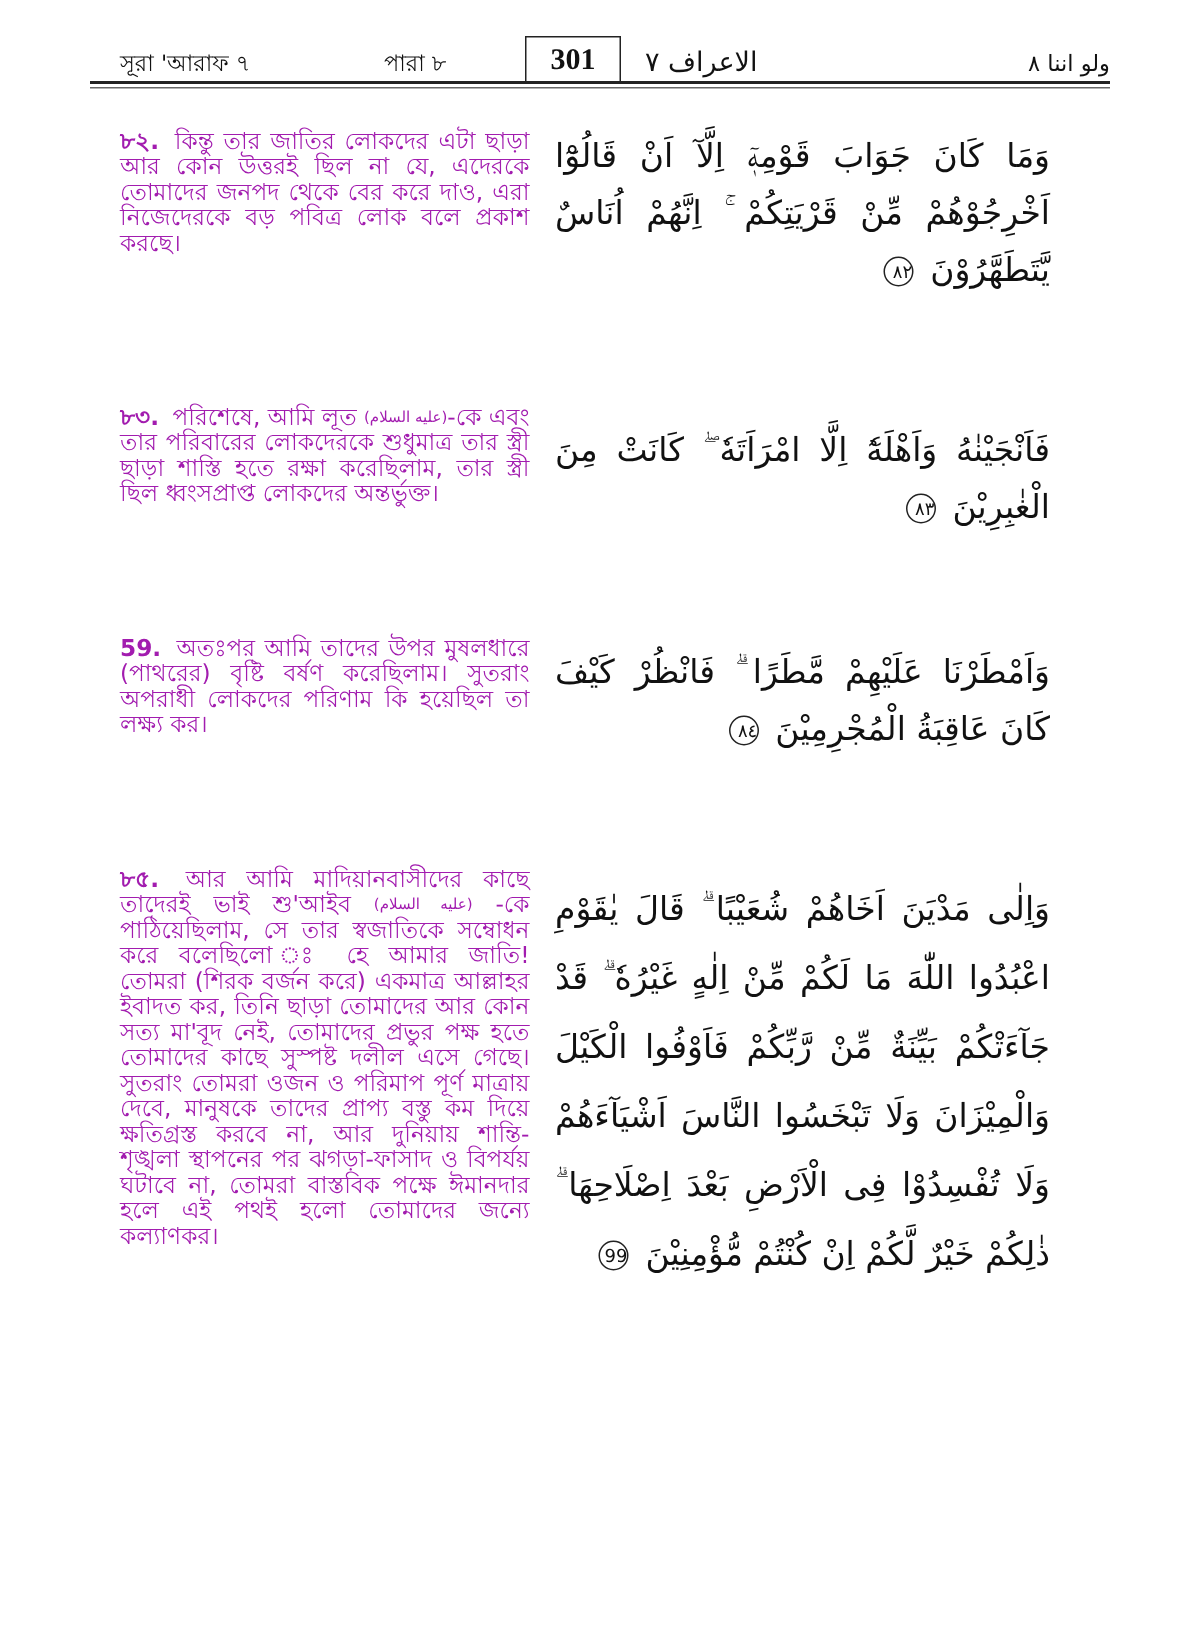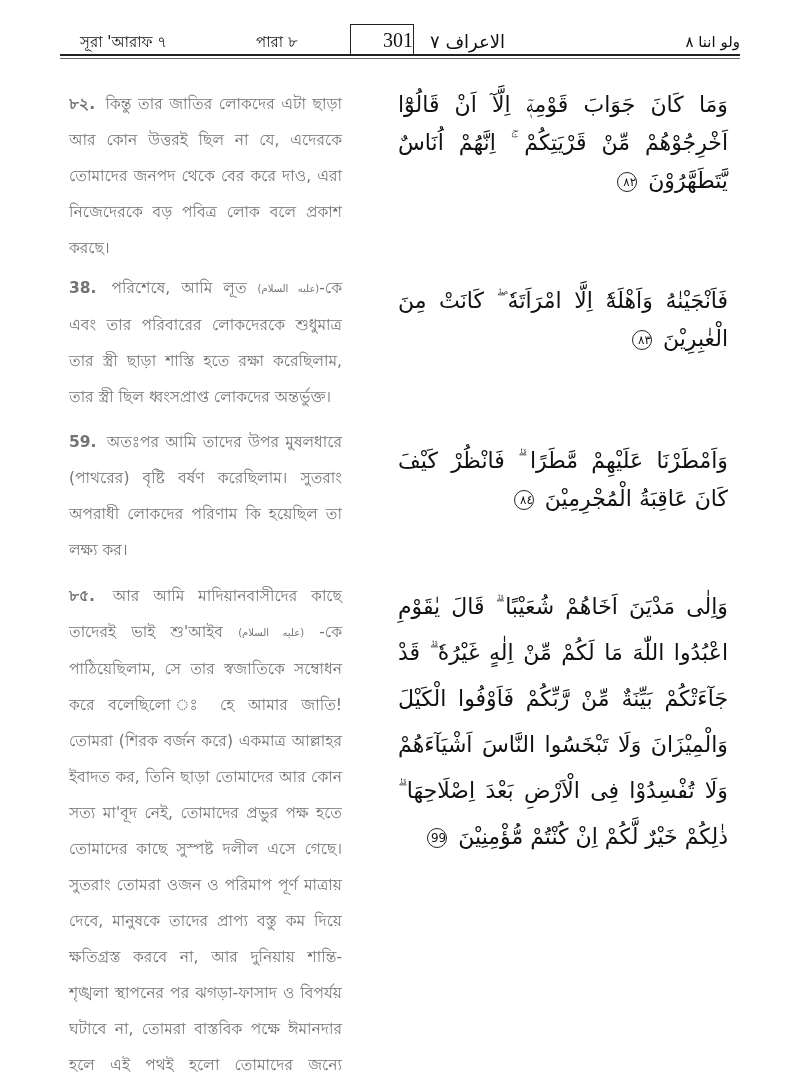--- a/index.html
+++ b/index.html
@@ -46,52 +46,53 @@
     .h-surah-bn { left: 20px; }
     .h-para-bn { left: 180px; margin-left: 16px; }
     .h-page {
       position: absolute;
       left: 290px;
       top: -2px;
       width: 62px;
       height: 30px;
       border: 1.5px solid #222;
       border-bottom: none;
-      text-align: right;
+      text-align: center;
       font-family: "Liberation Serif", serif;
       font-size: 20px;
       line-height: 30px;
       background: #fff;
+      font-weight: bold;
     }
     .h-surah-ar { left: 370px; direction: rtl; font-size: 18px; }
     .h-para-ar { right: 0px; direction: rtl; font-size: 15px; margin-left: 46px; }
 
     .verse {
       position: absolute;
       left: 0;
       width: 800px;
     }
     .bn {
       position: absolute;
-      left: 69px;
+      left: 80px;
       width: 273px;
       font-size: 15.5px;
-      line-height: 36px;
+      line-height: 17px;
       text-align: justify;
       text-align-last: left;
       font-weight: 500;
-      color: #737373;
+      color: #a21caf;
     }
     .bn .num {
       font-weight: bold;
       margin-right: 4px;
     }
     .ar {
       position: absolute;
-      left: 398px;
+      left: 370px;
       width: 330px;
       direction: rtl;
       text-align: justify;
       text-align-last: right;
       font-family: "DejaVu Sans", sans-serif;
       font-size: 22px;
       line-height: 38px;
       color: #111;
     }
     .ar .ayah-mark {
@@ -131,36 +132,36 @@
     <span>কিন্তু তার জাতির লোকদের এটা ছাড়া আর কোন উত্তরই ছিল না যে, এদেরকে তোমাদের জনপদ থেকে বের করে দাও, এরা নিজেদেরকে বড় পবিত্র লোক বলে প্রকাশ করছে।</span>
   </div>
   <div class="ar" style="top:0px;">
     <span>وَمَا كَانَ جَوَابَ قَوْمِهٖٓ اِلَّآ اَنْ قَالُوْٓا اَخْرِجُوْهُمْ مِّنْ قَرْيَتِكُمْ ۚ اِنَّهُمْ اُنَاسٌ يَّتَطَهَّرُوْنَ</span>
     <span class="ayah-mark">٨٢</span>
   </div>
 </div>
 
 <div class="verse" style="top:270px;">
   <div class="bn">
-    <span class="num">38.</span>
+    <span class="num">৮৩.</span>
     <span>পরিশেষে, আমি লূত</span>
     <span class="honorific">(عليه السلام)</span><span>-কে এবং তার পরিবারের লোকদেরকে শুধুমাত্র তার স্ত্রী ছাড়া শাস্তি হতে রক্ষা করেছিলাম, তার স্ত্রী ছিল ধ্বংসপ্রাপ্ত লোকদের অন্তর্ভুক্ত।</span>
   </div>
   <div class="ar" style="top:12px;">
     <span>فَاَنْجَيْنٰهُ وَاَهْلَهٗٓ اِلَّا امْرَاَتَهٗ ۖ كَانَتْ مِنَ الْغٰبِرِيْنَ</span>
     <span class="ayah-mark">٨٣</span>
   </div>
 </div>
 
 <div class="verse" style="top:424px;">
   <div class="bn">
     <span class="num">59.</span>
     <span>অতঃপর আমি তাদের উপর মুষলধারে (পাথরের) বৃষ্টি বর্ষণ করেছিলাম। সুতরাং অপরাধী লোকদের পরিণাম কি হয়েছিল তা লক্ষ্য কর।</span>
   </div>
-  <div class="ar" style="top:6px;margin-top:12px;">
+  <div class="ar" style="top:6px;">
     <span>وَاَمْطَرْنَا عَلَيْهِمْ مَّطَرًا ۗ فَانْظُرْ كَيْفَ كَانَ عَاقِبَةُ الْمُجْرِمِيْنَ</span>
     <span class="ayah-mark">٨٤</span>
   </div>
 </div>
 
 <div class="verse" style="top:578px;">
   <div class="bn">
     <span class="num">৮৫.</span>
     <span>আর আমি মাদিয়ানবাসীদের কাছে তাদেরই ভাই শু'আইব</span>
     <span class="honorific">(عليه السلام)</span>

